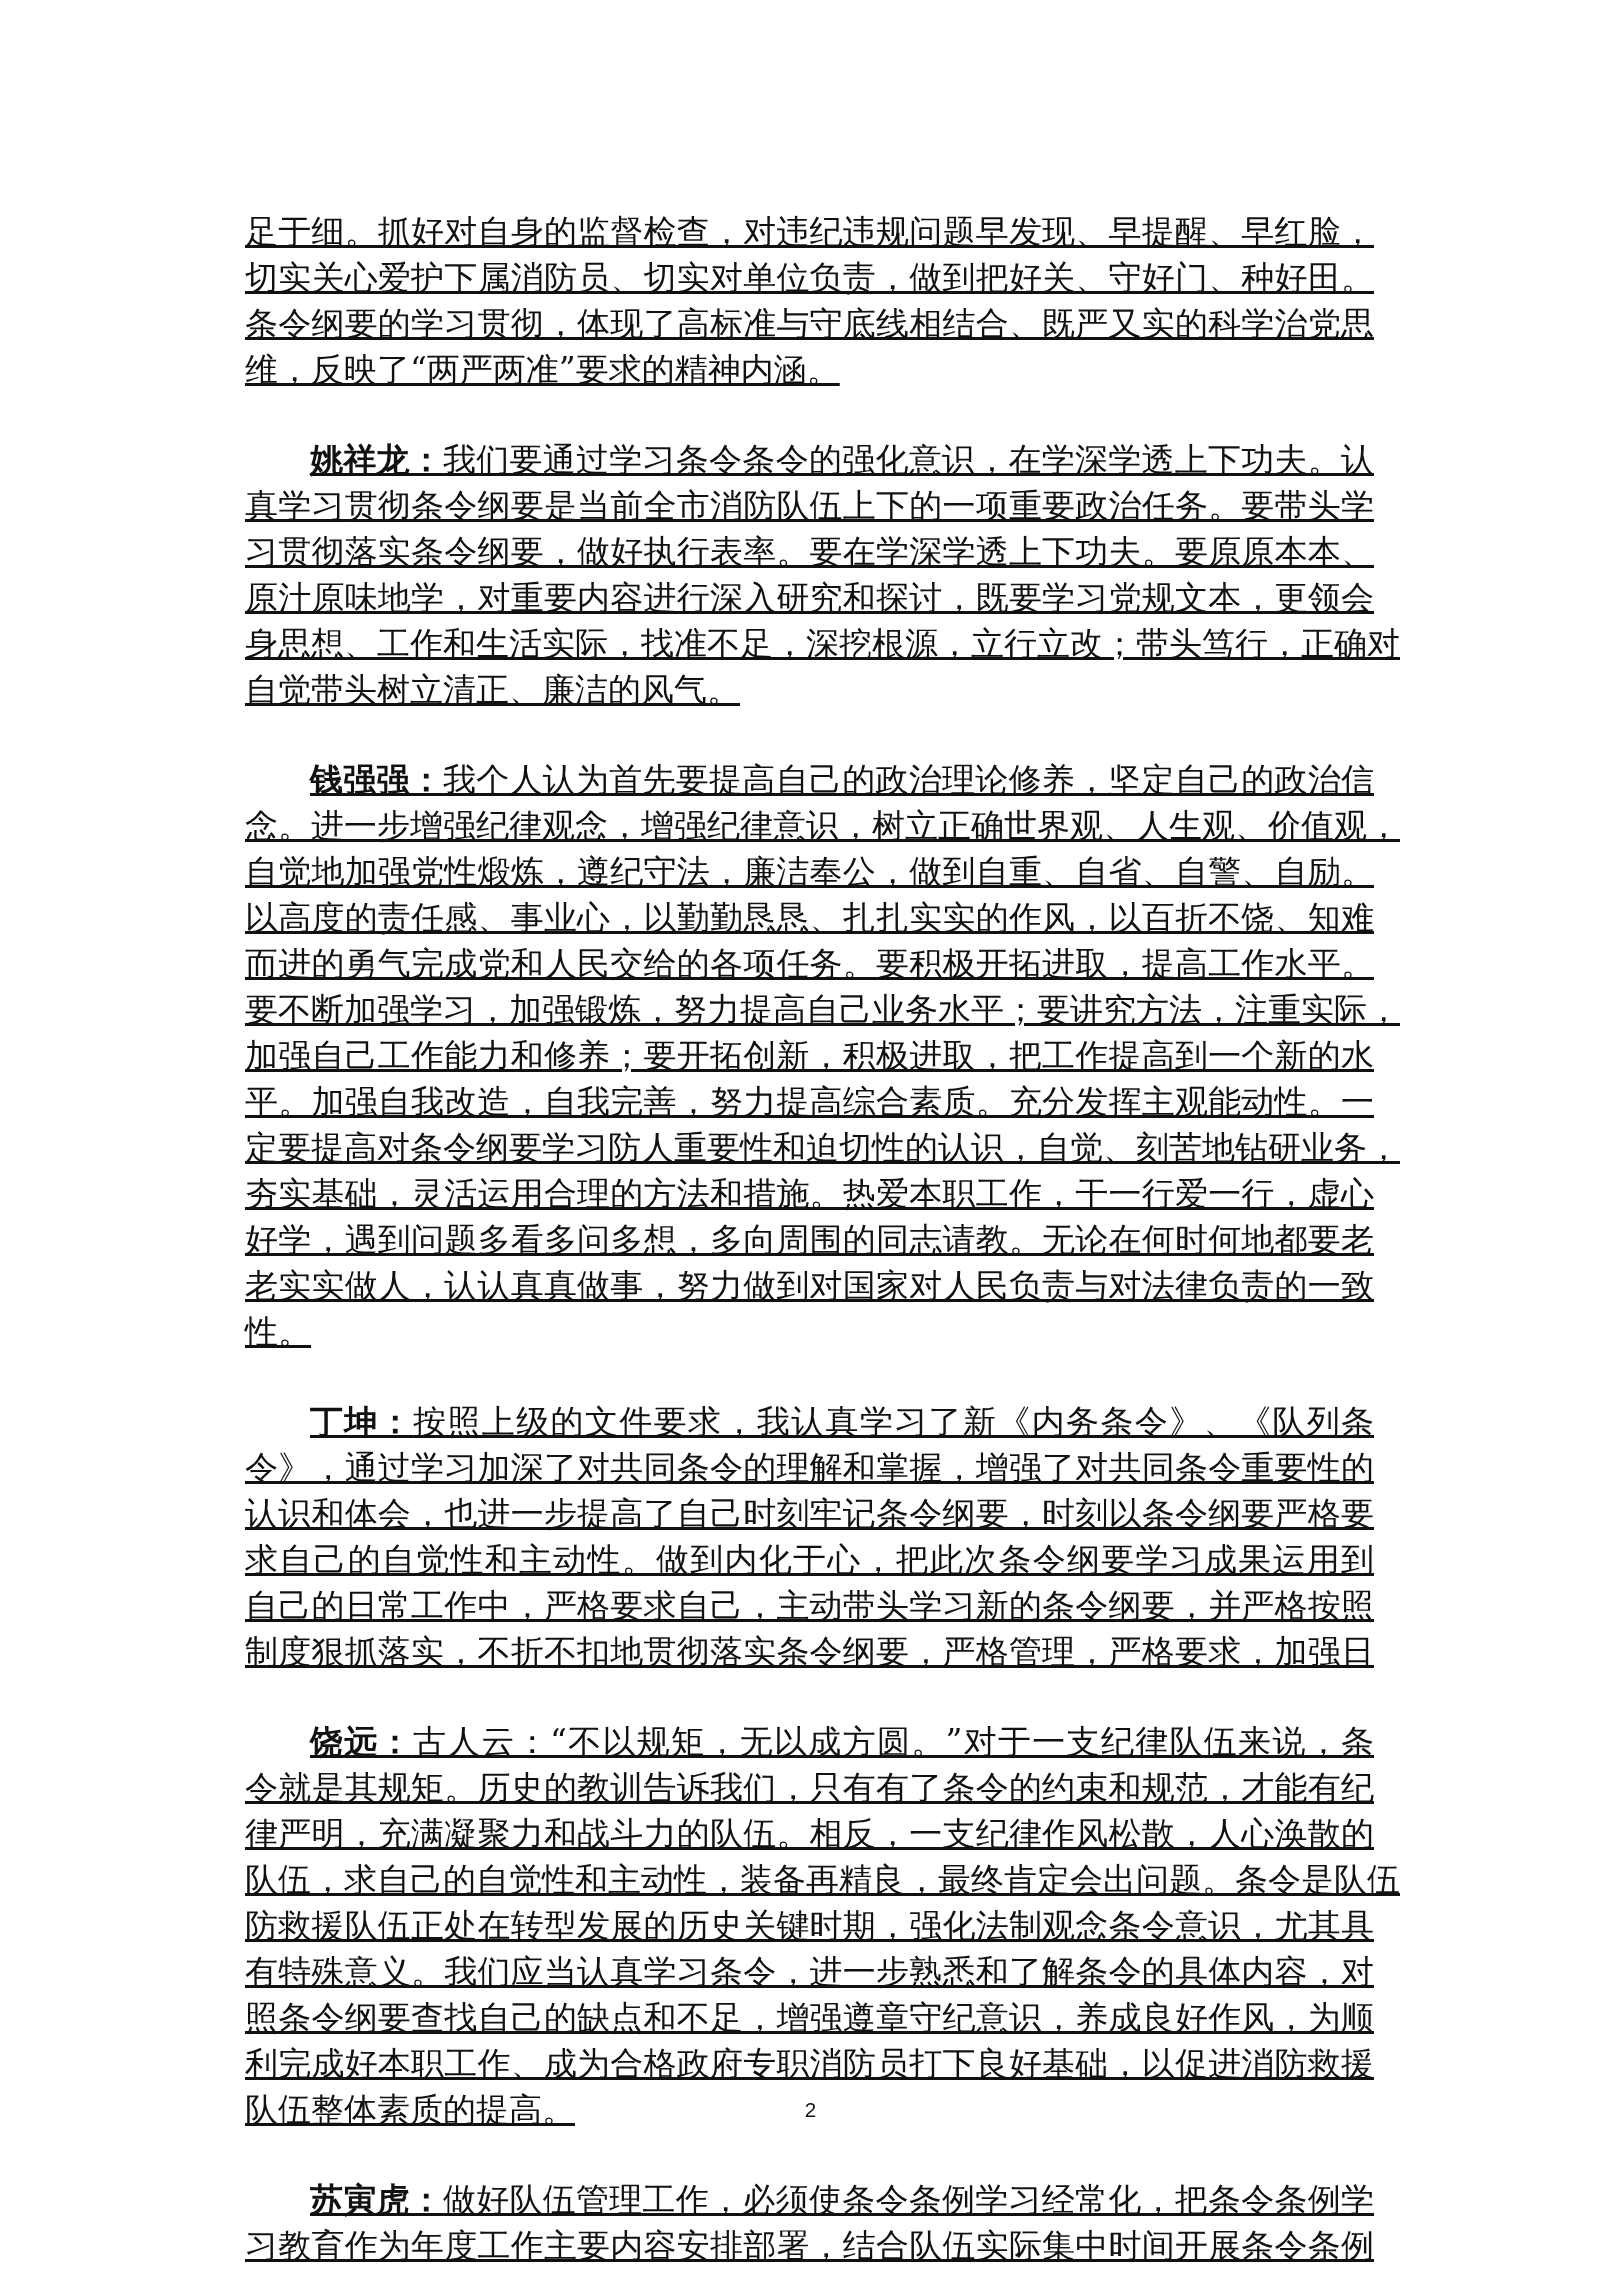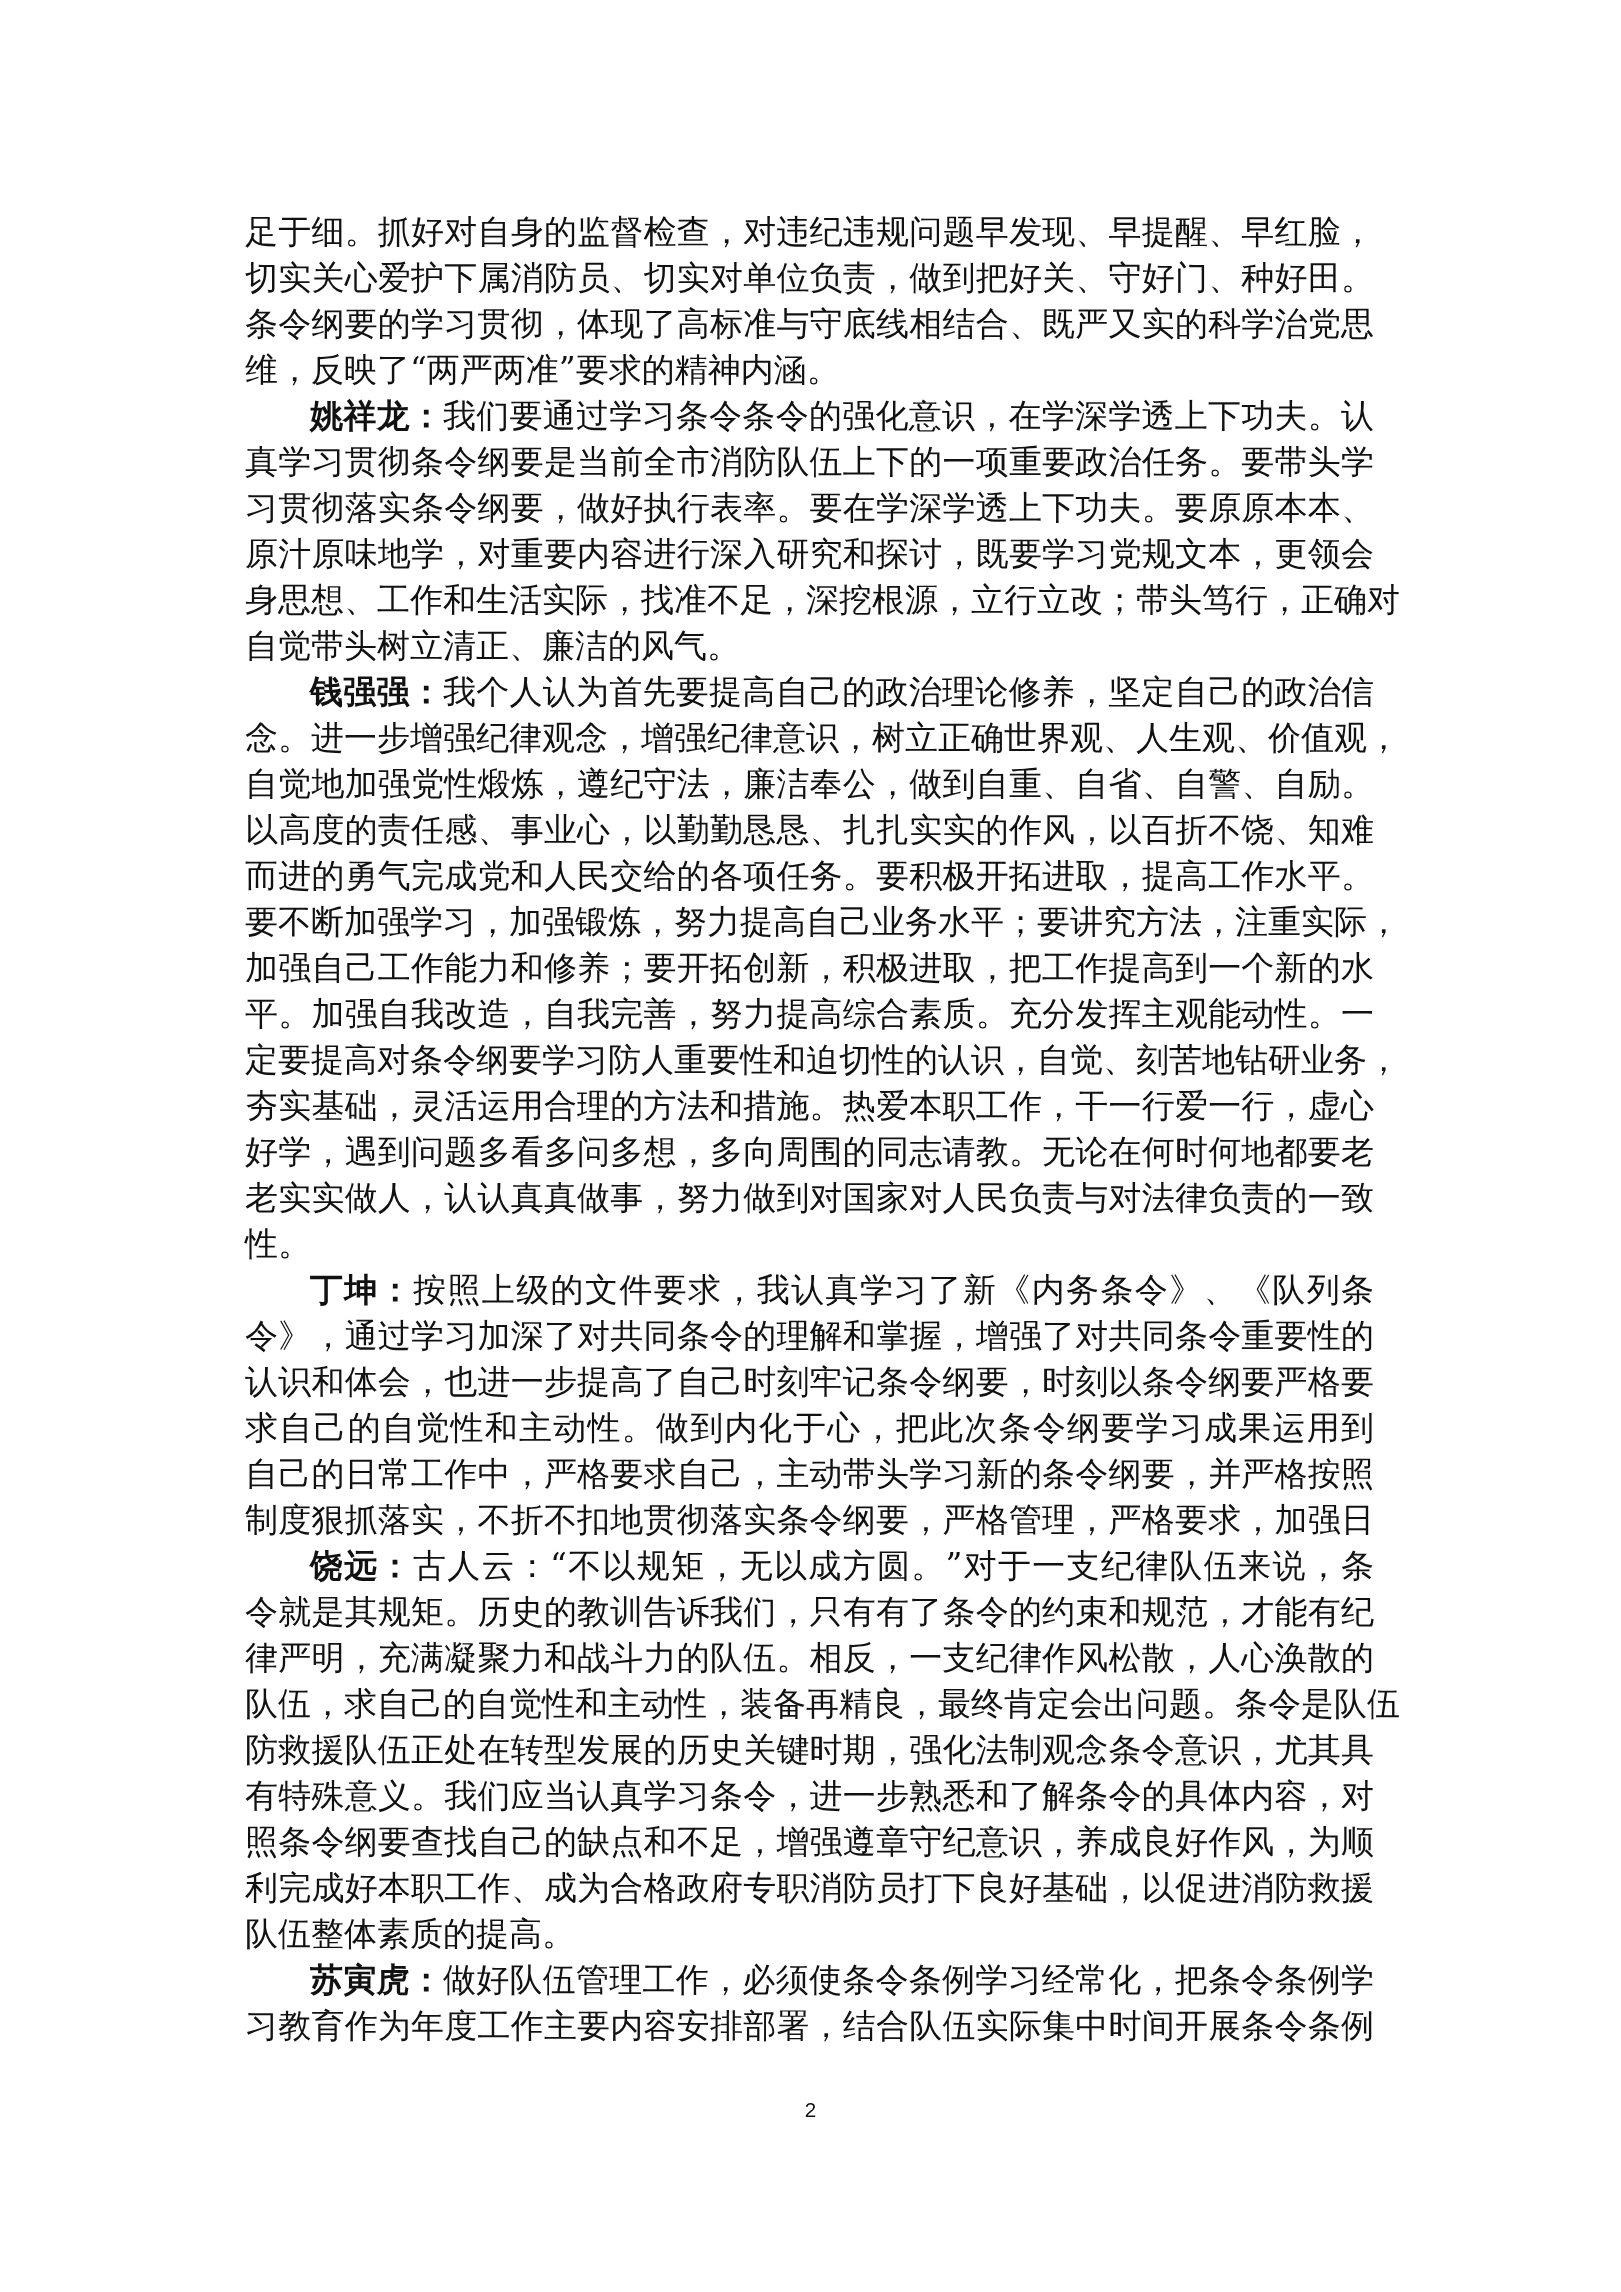--- a/index.html
+++ b/index.html
@@ -7,24 +7,24 @@
   .page {
     position: absolute; left: 0; top: 0; width: 1621px; height: 2293px; background: #fff;
   }
   .content {
     position: absolute; left: 245px; top: 209px; width: 1129px;
     font-family: "DejaVu Serif", "Liberation Serif", serif;
     font-size: 33px; line-height: 46px; color: #111;
   }
   .line {
     display: block; height: 46px; white-space: nowrap;
-    text-align: justify; text-align-last: justify; width: 1129px;
+    text-align: justify; text-align-last: justify; width: 1129px; text-decoration: underline;
   }
   .line.last { text-align-last: left; }
-  .line.indent { padding-left: 65px; width: 1064px; }
+  .line.indent { padding-left: 65px; width: 1064px; margin-top: 44px; }
   .speaker { font-weight: bold; font-family: "DejaVu Sans", "Liberation Sans", sans-serif; }
   .page-number {
     position: absolute; top: 2098px; left: 0; width: 1621px; text-align: center;
     font-family: "Liberation Sans", "DejaVu Sans", sans-serif; font-size: 20.6px; color: #111;
   }
 </style>
 </head>
 <body>
 
 <div class="page">

